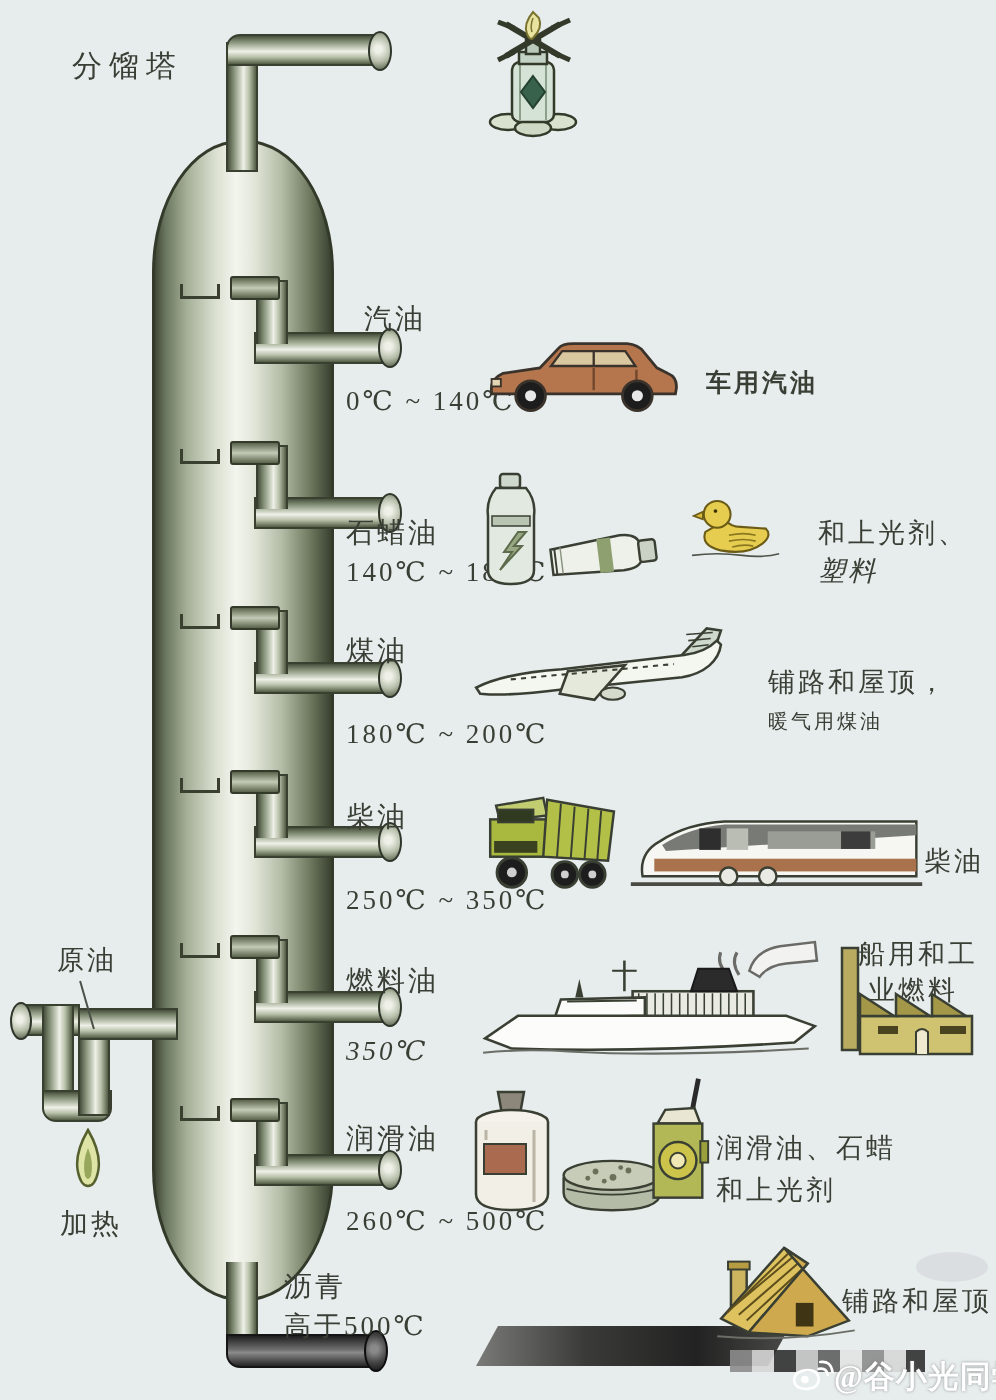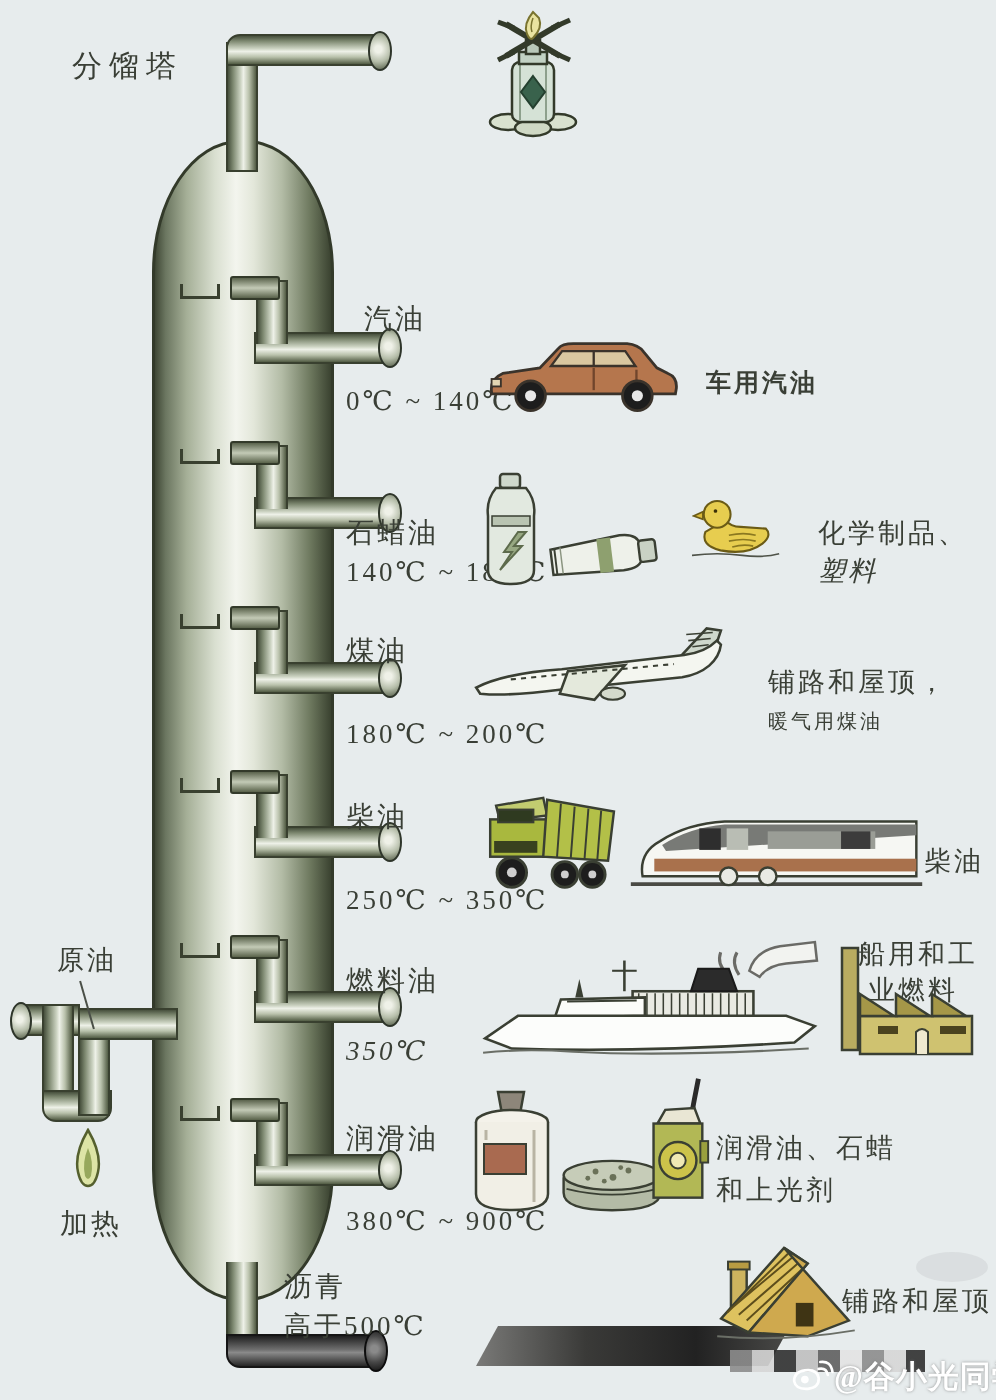--- a/index.html
+++ b/index.html
@@ -174,21 +174,21 @@
   <div class="abs" style="left:692px;top:490px;">
     <svg width="88" height="78" viewBox="0 0 105 85">
       <path d="M16,46 Q10,62 34,68 Q66,74 84,60 Q96,50 88,42 L58,40 Q46,40 40,32 Z" fill="#e7cd4f" stroke="#6b5b16" stroke-width="2.5"></path>
       <circle cx="30" cy="25" r="16" fill="#e7cd4f" stroke="#6b5b16" stroke-width="2.5"></circle>
       <polygon points="13,22 2,27 13,31" fill="#d9b93a" stroke="#6b5b16" stroke-width="2"></polygon>
       <circle cx="28" cy="21" r="2.2" fill="#3a2f08"></circle>
       <path d="M44,50 Q62,46 76,50 M44,57 Q62,53 76,57 M48,64 Q62,60 73,63" fill="none" stroke="#8a7820" stroke-width="2"></path>
       <path d="M0,74 Q30,70 60,74 Q85,77 104,72" fill="none" stroke="#4f5349" stroke-width="2"></path>
     </svg>
   </div>
-  <div class="t" style="left:818px;top:515px;font-size:27px;">化学制品、</div>
+  <div class="t" style="left:818px;top:515px;font-size:27px;">和上光剂、</div>
   <div class="t" style="left:818px;top:553px;font-size:27px;font-style:italic;">塑料</div>
 
   <div class="t" style="left:346px;top:632px;font-size:28px;">煤油</div>
   <div class="t" style="left:346px;top:718px;font-size:27px;">180℃ ~ 200℃</div>
   <div class="abs" style="left:470px;top:626px;">
     <svg width="255" height="118" viewBox="0 0 250 115">
       <polygon points="206,30 232,2 246,4 240,22" fill="#cfd8cc" stroke="#3a3f33" stroke-width="2.5"></polygon>
       <path d="M212,8 L238,6 M214,14 L236,12 M218,20 L234,18" stroke="#3a3f33" stroke-width="1.5"></path>
       <path d="M6,60 C30,48 60,44 90,42 L210,28 C228,26 238,18 242,14 L246,18 C244,34 230,46 208,50 L90,62 C60,66 30,68 10,66 Z" fill="#f4f6f0" stroke="#3a3f33" stroke-width="2.5"></path>
       <polygon points="96,44 152,38 122,72 88,66" fill="#e4e9dc" stroke="#3a3f33" stroke-width="2.5"></polygon>
@@ -260,21 +260,21 @@
       <polygon points="28,72 28,50 62,72" fill="#a59748" stroke="#3a3f33" stroke-width="2.5"></polygon>
       <polygon points="64,72 64,50 98,72" fill="#a59748" stroke="#3a3f33" stroke-width="2.5"></polygon>
       <polygon points="100,72 100,50 134,72" fill="#a59748" stroke="#3a3f33" stroke-width="2.5"></polygon>
       <rect x="46" y="82" width="20" height="8" fill="#4a431f"></rect>
       <path d="M84,110 L84,88 Q90,82 96,88 L96,110" fill="#efe9cf" stroke="#3a3f33" stroke-width="2"></path>
       <rect x="108" y="82" width="26" height="8" fill="#4a431f"></rect>
     </svg>
   </div>
 
   <div class="t" style="left:346px;top:1120px;font-size:28px;">润滑油</div>
-  <div class="t" style="left:346px;top:1205px;font-size:27px;">380℃ ~ 900℃</div>
+  <div class="t" style="left:346px;top:1205px;font-size:27px;">260℃ ~ 500℃</div>
   <div class="abs" style="left:462px;top:1090px;">
     <svg width="100" height="128" viewBox="0 0 100 128">
       <polygon points="36,2 62,2 58,24 40,24" fill="#8d867a" stroke="#3a3f33" stroke-width="2.5"></polygon>
       <ellipse cx="50" cy="32" rx="36" ry="12" fill="#f4f2ea" stroke="#3a3f33" stroke-width="2.5"></ellipse>
       <path d="M14,32 L14,104 Q14,120 50,120 Q86,120 86,104 L86,32" fill="#f1efe6" stroke="#3a3f33" stroke-width="2.5"></path>
       <rect x="22" y="54" width="42" height="30" fill="#a96a50" stroke="#3a3f33" stroke-width="2"></rect>
       <line x1="72" y1="40" x2="72" y2="112" stroke="#b9b4a4" stroke-width="3"></line>
       <line x1="24" y1="40" x2="24" y2="50" stroke="#b9b4a4" stroke-width="3"></line>
     </svg>
   </div>

